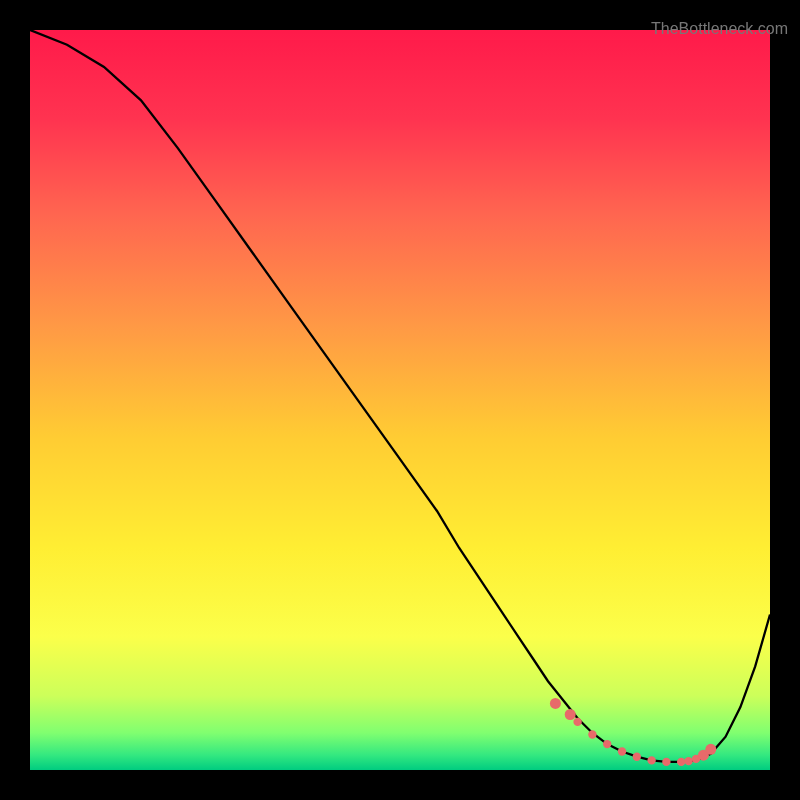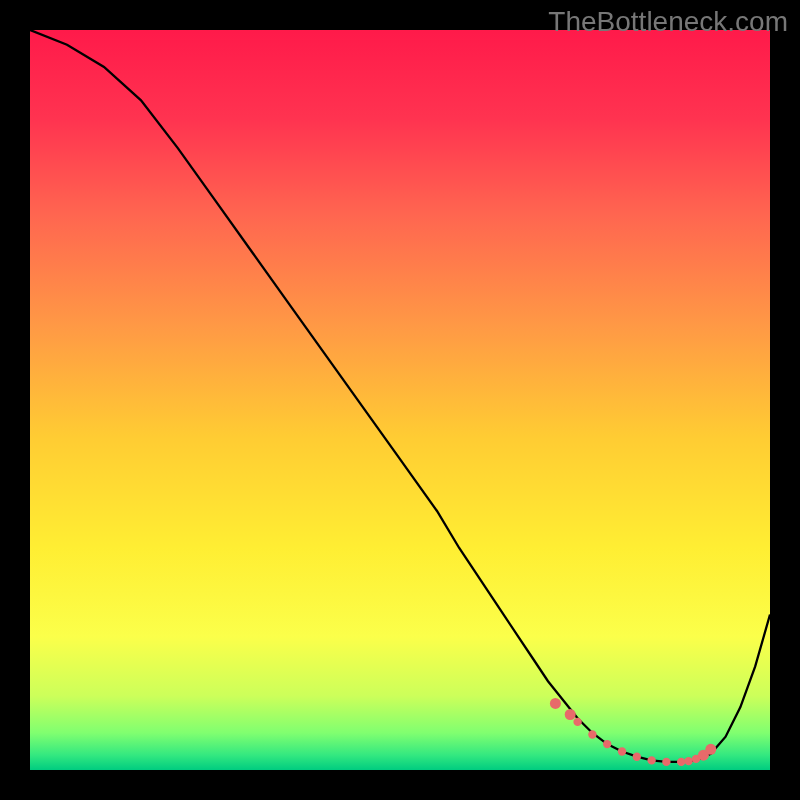--- a/index.html
+++ b/index.html
@@ -6,23 +6,23 @@
     margin: 0;
     padding: 0;
     width: 800px;
     height: 800px;
     background: #000;
     position: relative;
     font-family: Arial, sans-serif;
   }
   .attribution {
     position: absolute;
-    top: 6px;
+    top: 20px;
     right: 12px;
-    font-size: 28px;
+    font-size: 16px;
     color: #777;
     font-weight: 500;
     z-index: 10;
   }
   .plot-area {
     position: absolute;
     left: 30px;
     top: 30px;
     width: 740px;
     height: 740px;

